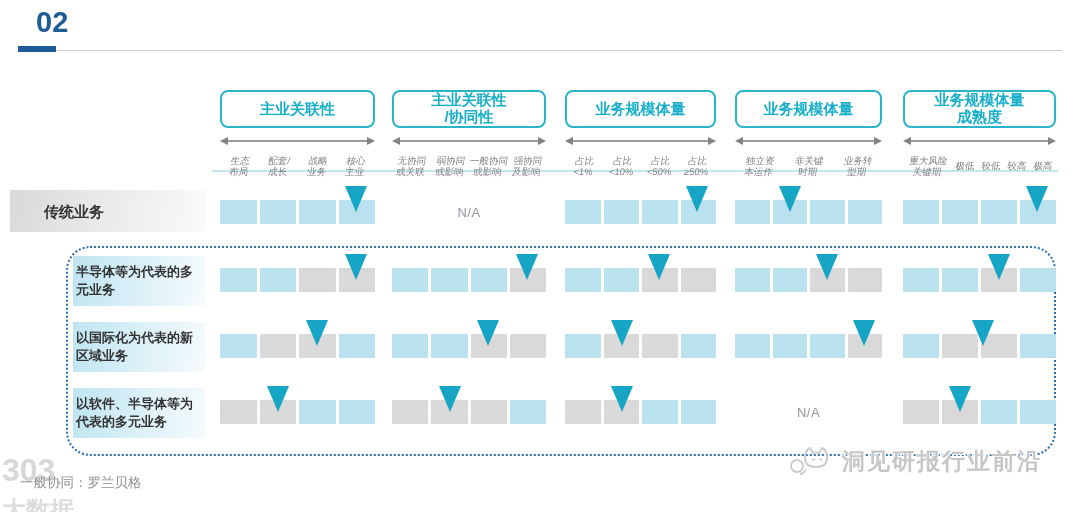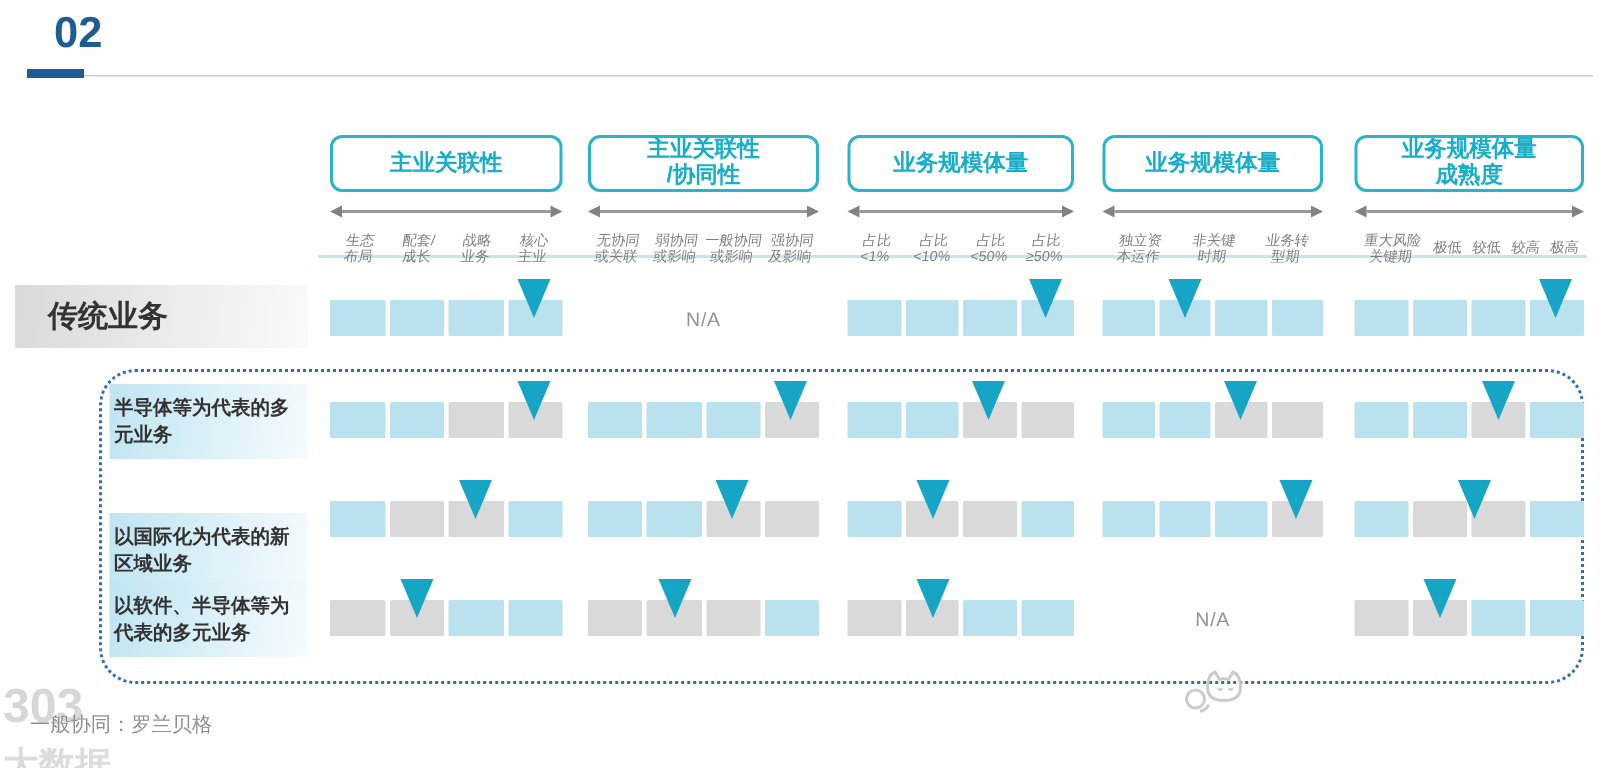--- a/index.html
+++ b/index.html
@@ -18,21 +18,21 @@
   .arrow{position:absolute;top:136px;height:10px;display:flex;align-items:center;}
   .arr-l{width:0;height:0;border-top:4px solid transparent;border-bottom:4px solid transparent;border-right:8px solid #828282;}
   .arr-r{width:0;height:0;border-top:4px solid transparent;border-bottom:4px solid transparent;border-left:8px solid #828282;}
   .arr-line{flex:1;height:2px;background:#9a9a9a;}
   .subrow{position:absolute;top:149px;height:34px;display:flex;align-items:center;}
   .subrow span{display:block;font-size:9.5px;color:#7f7f7f;text-align:center;white-space:pre-line;
                line-height:1.2;transform:skewX(-8deg);}
   .divider{position:absolute;left:212px;top:170px;width:846px;height:2px;background:#c3e6f0;}
   
   .rowlab{position:absolute;display:flex;align-items:center;font-weight:bold;color:#333;box-sizing:border-box;line-height:1.4;}
-  .rowlab.gray{background:linear-gradient(100deg,#d9d9d9 0%,#ececec 55%,#fafafa 100%);font-size:20px;padding-left:22px;}
+  .rowlab.gray{background:linear-gradient(100deg,#d9d9d9 0%,#ececec 55%,#fafafa 100%);font-size:15px;padding-left:34px;}
   .rowlab.blue{background:linear-gradient(100deg,#bfe5f1 0%,#ddf1f8 55%,#f6fbfd 100%);font-size:13px;padding-left:3px;}
   
   .track{position:absolute;height:24px;display:flex;gap:3px;}
   .seg{flex:1;border-radius:1px;}
   .seg.b{background:var(--bblue);} .seg.g{background:var(--bgray);}
   .marker{position:absolute;top:-14px;width:0;height:0;border-left:11px solid transparent;
           border-right:11px solid transparent;border-top:26px solid var(--teal);transform:translateX(-50%);}
   .nacell{position:absolute;height:24px;display:flex;align-items:center;justify-content:center;
           color:#8f9499;font-size:13px;letter-spacing:.5px;}
   
@@ -195,21 +195,21 @@
         <div class="seg g"></div>
         <div class="marker" style="left: 62.5%;"></div>
       </div>
       <div class="track" style="left: 903px; width: 153px; top: 268px;">
         <div class="seg b"></div>
         <div class="seg b"></div>
         <div class="seg g"></div>
         <div class="seg b"></div>
         <div class="marker" style="left: 62.5%;"></div>
       </div>
-      <div class="rowlab blue" style="left: 73px; width: 132px; top: 322px; height: 50px; margin-top: 20px;">以国际化为代表的新区域业务</div>
+      <div class="rowlab blue" style="left: 73px; width: 132px; top: 322px; height: 50px;">以国际化为代表的新区域业务</div>
       <div class="track" style="left: 220px; width: 155px; top: 334px;">
         <div class="seg b"></div>
         <div class="seg g"></div>
         <div class="seg g"></div>
         <div class="seg b"></div>
         <div class="marker" style="left: 62.5%;"></div>
       </div>
       <div class="track" style="left: 392px; width: 154px; top: 334px;">
         <div class="seg b"></div>
         <div class="seg b"></div>
@@ -274,14 +274,15 @@
   <div class="wmbottom">大数据</div>
   <div class="footer">一般协同：罗兰贝格</div>
 
   <div class="wmright">
     <svg width="46" height="38" viewBox="0 0 46 38">
       <circle cx="9" cy="24" r="6" fill="none" stroke="#cccccc" stroke-width="2"></circle>
       <path d="M18 28 q-3 4 -6 4" fill="none" stroke="#cccccc" stroke-width="2"></path>
       <path d="M17 16 q0 -8 5 -10 l3 5 q3 -1 6 0 l3 -5 q5 2 5 10 q0 9 -11 9 q-11 0 -11 -9z" fill="none" stroke="#cccccc" stroke-width="2" stroke-linejoin="round"></path>
       <path d="M24 17 q1.5 1.5 3 0 M31 17 q1.5 1.5 3 0" fill="none" stroke="#cccccc" stroke-width="1.6"></path>
     </svg>
+    <span class="txt">洞见研报行业前沿</span>
   </div>
 </div>
 
 </body></html>

